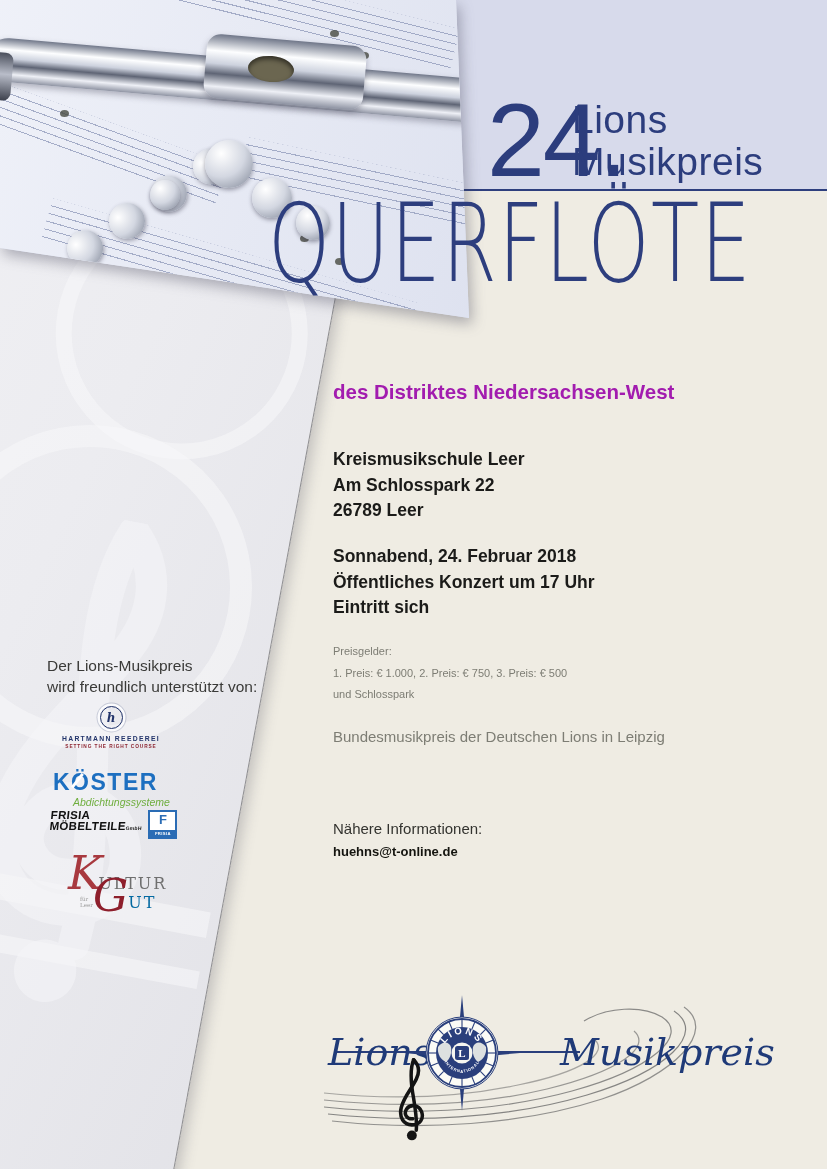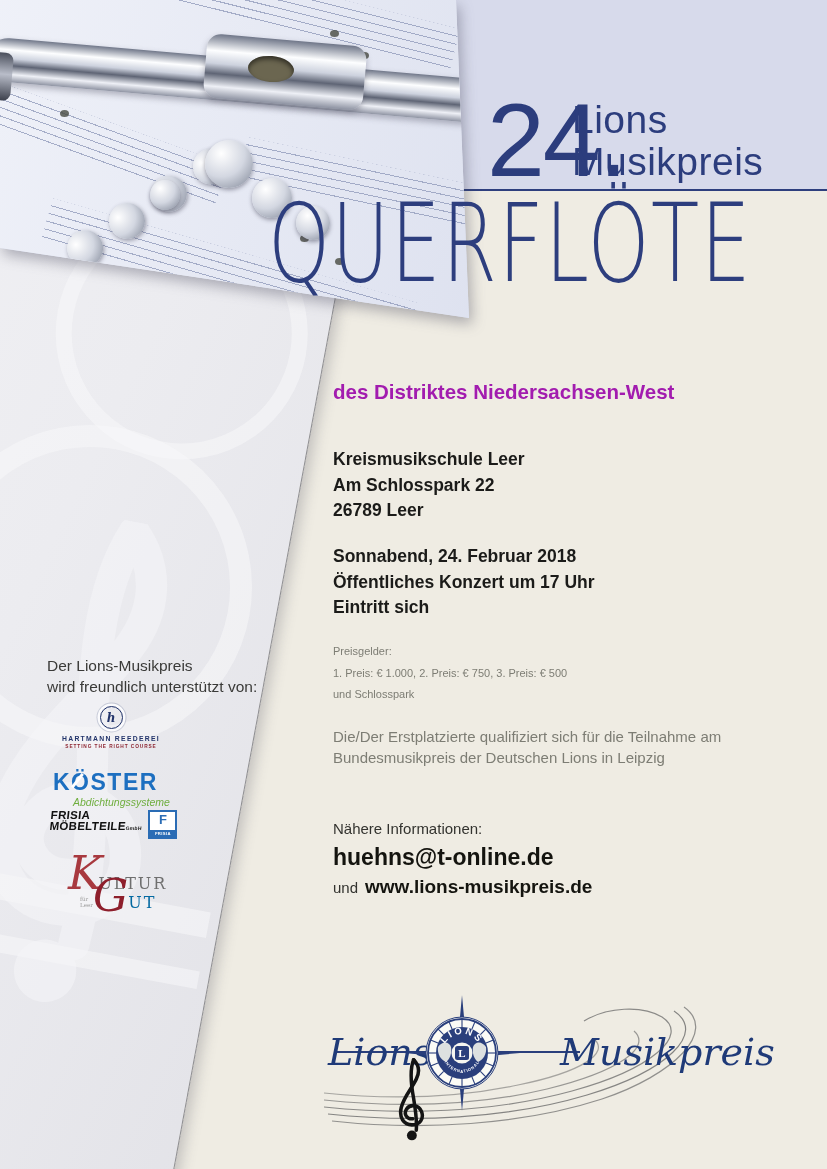--- a/index.html
+++ b/index.html
@@ -52,21 +52,21 @@
         letter-spacing:2px;transform:scaleX(.73);transform-origin:left top;white-space:nowrap;}
 
   
   .col{position:absolute;left:333px;z-index:5;}
   .subtitle{top:380px;font-size:20.5px;font-weight:bold;color:#a21caf;}
   .venue{top:447px;font-size:17.5px;font-weight:bold;color:#1b1b19;line-height:25.5px;}
   .event{top:544px;font-size:17.5px;font-weight:bold;color:#1b1b19;line-height:25.5px;}
   .prizes{top:641px;font-size:11px;color:#7d7d74;line-height:21.5px;}
   .qual{top:726px;font-size:15px;color:#7d7d74;line-height:21px;}
   .info{top:820px;font-size:15px;color:#33332f;}
-  .email{top:844px;font-size:23px;font-weight:bold;color:#14140f;}
+  .email{top:844px;font-size:13px;font-weight:bold;color:#14140f;}
   .webline{top:876px;display:flex;align-items:baseline;gap:7px;}
   .webline .pre{font-size:15px;color:#33332f;}
   .webline .site{font-size:19px;font-weight:bold;color:#14140f;}
 
   
   .s-head{position:absolute;left:47px;top:655px;z-index:5;font-size:15.5px;color:#3a3a38;line-height:21px;}
   .hartmann{position:absolute;left:50px;top:706px;width:122px;text-align:center;z-index:5;}
   .h-circle{width:21px;height:21px;margin:0 auto;border-radius:50%;border:1.4px solid #23356b;
         display:flex;align-items:center;justify-content:center;
         box-shadow:0 0 0 2.5px #fbfbfd,0 0 0 3.5px #23356b33;}
@@ -171,29 +171,24 @@
     <div>Sonnabend, 24. Februar 2018</div>
     <div>Öffentliches Konzert um 17 Uhr</div>
     <div>Eintritt sich</div>
   </div>
   <div class="col prizes">
     <div>Preisgelder:</div>
     <div>1. Preis: € 1.000, 2. Preis: € 750, 3. Preis: € 500</div>
     <div>und Schlosspark</div>
   </div>
   <div class="col qual">
-    <div>Die/Der Erstplatzierte qualifiziert sich für die Teilnahme am</div>
     <div>Bundesmusikpreis der Deutschen Lions in Leipzig</div>
   </div>
   <div class="col info">Nähere Informationen:</div>
   <div class="col email">huehns@t-online.de</div>
-  <div class="col webline">
-    <span class="pre">und</span>
-    <span class="site">www.lions-musikpreis.de</span>
-  </div>
 
   <div class="s-head">
     <div>Der Lions-Musikpreis</div>
     <div>wird freundlich unterstützt von:</div>
   </div>
 
   <div class="hartmann">
     <div class="h-circle">
       <span class="h-mono">h</span>
     </div>

